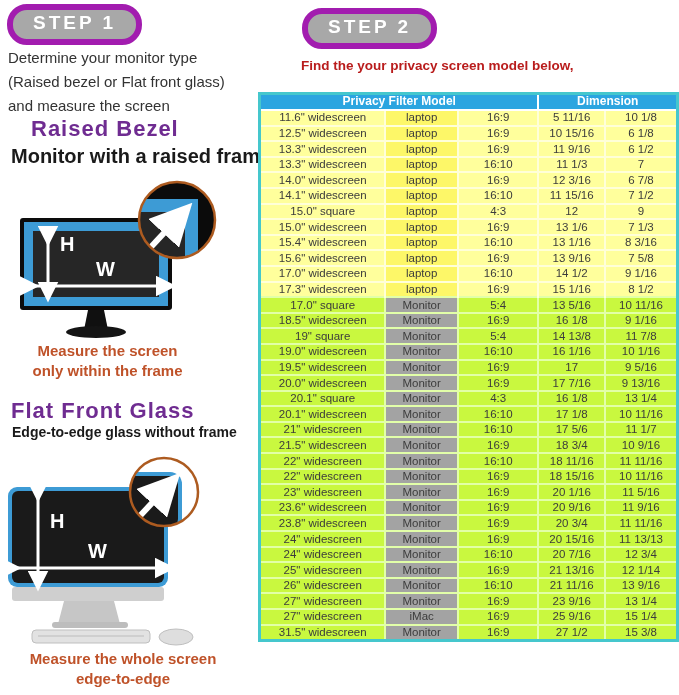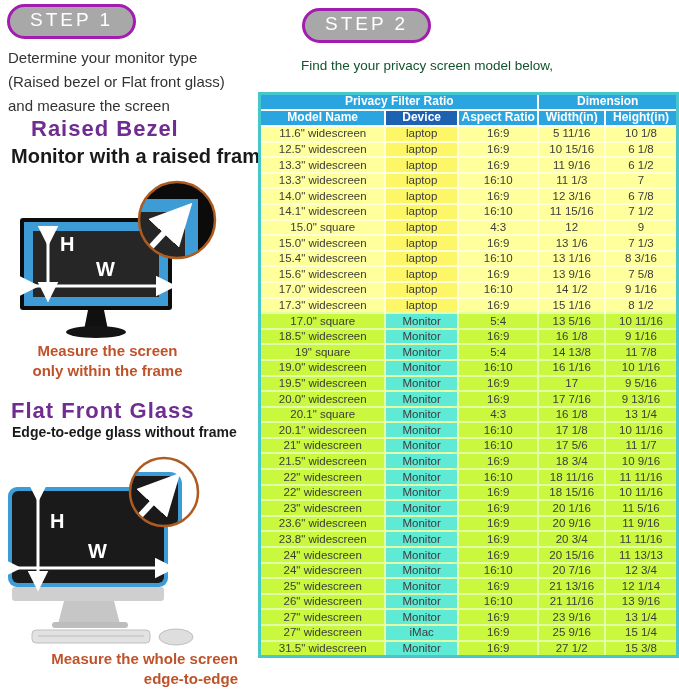--- a/index.html
+++ b/index.html
@@ -3,49 +3,49 @@
 <meta charset="utf-8">
 <style>
   html,body{margin:0;padding:0;}
   body{
     width:679px;height:695px;position:relative;background:#ffffff;
     font-family:"Liberation Sans",sans-serif;overflow:hidden;color:#333;
   }
   .abs{position:absolute;}
   
   .step-badge{
-    position:absolute;background:#a8a8a8;border:3px solid #a21caf;border-radius:20px;
-    color:#fff;font-weight:normal;font-size:19px;letter-spacing:3px;
+    position:absolute;background:#a8a8a8;border:6px solid #a21caf;border-radius:20px;
+    color:#fff;font-weight:bold;font-size:19px;letter-spacing:3px;
     padding:1px 20px 3px 20px;line-height:1.3;
   }
   
   .intro{left:8px;top:46px;width:245px;font-size:15px;line-height:1.6;color:#333;white-space:pre-line;}
   .sec-title{color:#6f2c91;font-weight:bold;font-size:22px;letter-spacing:1px;}
   .sec-sub{font-weight:bold;font-size:20px;color:#1a1a1a;}
   .caption{color:#bf5229;font-weight:bold;font-size:15px;line-height:1.35;white-space:pre-line;}
-  .instruction{left:301px;top:58px;font-size:13.5px;color:#14532d;}
+  .instruction{left:301px;top:58px;font-size:13.5px;color:#b91c1c;font-weight:bold;}
   
   .model-table-wrap{left:258px;top:92px;}
   table.model-table{
     border-collapse:collapse;table-layout:fixed;width:421px;
     border:3px solid #45c7cd;background:#fff;
   }
   table.model-table th{
     background:#2ba5e0;color:#fff;font-weight:bold;font-size:12px;
     border:2px solid #fff;height:14px;padding:0;line-height:1.1;
   }
   table.model-table th.device-header{background:#1d61b1;}
   table.model-table td{
     font-size:11.5px;color:#3c3c3c;text-align:center;height:13.6px;
     padding:0;line-height:1.1;border-style:solid;border-width:2px 2px 0 2px;
   }
   tr.laptop-row td{background:#ffff9c;border-color:#ffffd8;}
   tr.laptop-row td.device-col{background:#fdf768;margin-top:12px;}
   tr.monitor-row td{background:#c9f83f;border-color:#e2ffa8;}
-  tr.monitor-row td.device-col{background:#5eead4;}
+  tr.monitor-row td.device-col{background:#a3a3a3;}
   svg text{font-family:"Liberation Sans",sans-serif;}
 </style>
 </head>
 <body>
 
 <div class="step-badge" style="left:7px;top:4px;">STEP 1</div>
 
 <div class="abs intro">Determine your monitor type
 (Raised bezel or Flat front glass)
 and measure the screen</div>
@@ -125,47 +125,40 @@
     <g clip-path="url(#mag2clip)">
       <rect x="126" y="10" width="70" height="70" fill="#ffffff"></rect>
       <rect x="118" y="24" width="60" height="60" rx="12" fill="#3d9bd5"></rect>
       <rect x="122" y="28" width="52" height="52" rx="9" fill="#1a1a1a"></rect>
       <line x1="134" y1="70" x2="162" y2="40" stroke="#fff" stroke-width="6" marker-end="url(#arrowW2)"></line>
     </g>
     <circle cx="160" cy="44" r="34" fill="none" stroke="#ad5b20" stroke-width="2.5"></circle>
   </g>
 </svg>
 
-<div class="abs caption" style="left:8px;top:649px;width:230px;text-align:right;">Measure the whole screen
+<div class="abs caption" style="left:8px;top:649px;width:230px;text-align:center;">Measure the whole screen
 edge-to-edge</div>
 
 <div class="step-badge" style="left:302px;top:8px;">STEP 2</div>
 
 <div class="abs instruction">Find the your privacy screen model below,</div>
 
 <div class="abs model-table-wrap">
   <table class="model-table">
     <colgroup>
       <col style="width:125px">
         <col style="width:72px">
         <col style="width:80px">
       <col style="width:66px">
         <col style="width:72px">
     </colgroup>
     <thead>
       <tr>
-        <th colspan="3">Privacy Filter Ratio</th>
+        <th colspan="3">Privacy Filter Model</th>
         <th colspan="2">Dimension</th>
-      </tr>
-      <tr>
-        <th>Model Name</th>
-        <th class="device-header">Device</th>
-        <th>Aspect Ratio</th>
-        <th>Width(in)</th>
-        <th>Height(in)</th>
       </tr>
     </thead>
     <tbody>
         <tr class="laptop-row">
           <td>11.6" widescreen</td>
           <td class="device-col">laptop</td>
           <td>16:9</td>
           <td>5 11/16</td>
           <td>10 1/8</td>
         </tr>

